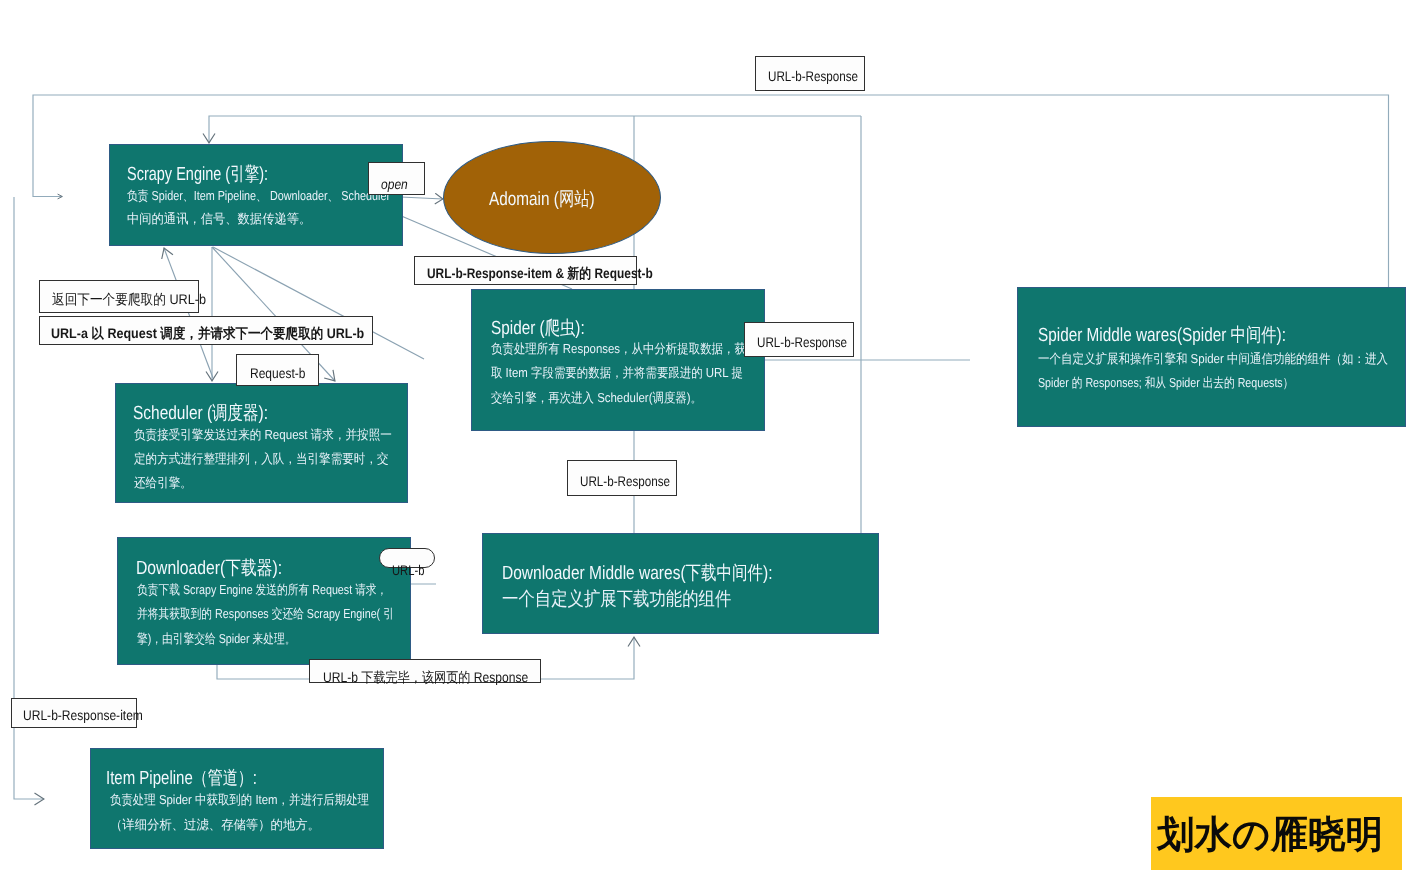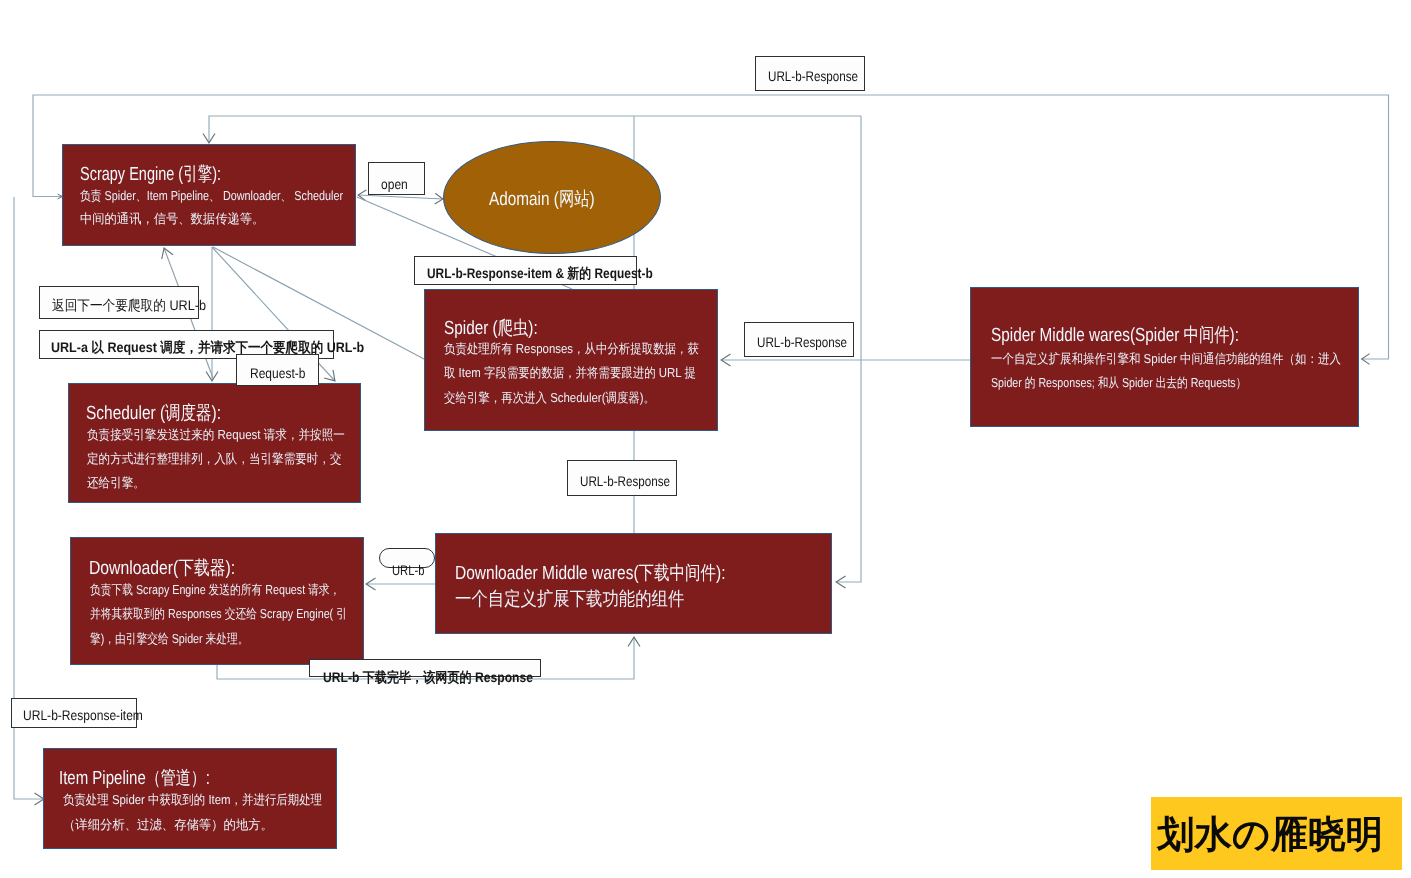--- a/index.html
+++ b/index.html
@@ -2,22 +2,22 @@
 <html><head>
 <meta charset="utf-8">
 <title>Scrapy Architecture Diagram</title>
 <style>
   html,body{margin:0;padding:0;background:#ffffff;}
   body{width:1411px;height:878px;position:relative;overflow:hidden;
        font-family:"Liberation Sans",sans-serif;-webkit-font-smoothing:antialiased;text-rendering:geometricPrecision;}
   #stage{position:absolute;left:0;top:0;width:1411px;height:878px;background:#fff;}
   svg#wires{position:absolute;left:0;top:0;width:1411px;height:878px;}
 
-  .node{position:absolute;background:#7f1d1d;border:1.2px solid #2e5b85;border-radius:0;
-        box-sizing:border-box;color:#eef5fb;}
+  .node{position:absolute;background:#0f766e;border:1.2px solid #2e5b85;border-radius:0;
+        box-sizing:border-box;color:#eef5fb;margin-left:47px;}
   .node .ntitle{position:absolute;font-size:19px;font-weight:400;color:#f2f8fd;
                 white-space:nowrap;transform-origin:0 50%;}
   .node .nline{position:absolute;font-size:13px;color:#e9f2fa;white-space:nowrap;
                transform-origin:0 50%;}
 
   .ellipse{position:absolute;background:#a16207;border:1.2px solid #2e5b85;border-radius:50%;
            box-sizing:border-box;display:flex;align-items:center;justify-content:center;
            color:#f2f8fd;font-size:19px;}
 
   .lbl{position:absolute;background:#fdfdfd;border:1.7px solid #303030;box-sizing:border-box;
@@ -107,45 +107,45 @@
       <div class="ntitle" style="left:15px;top:16px;transform:scaleX(0.79)">Item Pipeline（管道）:</div>
       <div class="nline" style="left:19px;top:42px;transform:scaleX(0.879);">负责处理 Spider 中获取到的 Item，并进行后期处理</div>
       <div class="nline" style="left:19px;top:66.5px;transform:scaleX(0.95);">（详细分析、过滤、存储等）的地方。</div>
     </div>
     <div class="ellipse" style="left: 443px; top: 141px; width: 218px; height: 113px;">
       <span style="position:absolute;left:45px;top:44px;display:inline-block;transform:scaleX(0.807);transform-origin:0 50%;white-space:nowrap">Adomain (网站)</span>
     </div>
     <div class="lbl" style="left: 755px; top: 56px; width: 110px; height: 35px;">
       <div class="ltxt" style="left:12px;top:11px;transform:scaleX(0.833)">URL-b-Response</div>
     </div>
-    <div class="lbl" style="left: 368px; top: 162px; width: 57px; height: 33px;">
+    <div class="lbl" style="left: 368px; top: 162px; width: 57px; height: 33px; font-style: italic;">
       <div class="ltxt" style="left:11.5px;top:13px;transform:scaleX(0.86)">open</div>
     </div>
-    <div class="lbl" style="left: 39px; top: 286px; width: 160px; height: 33px;">
+    <div class="lbl" style="left: 39px; top: 280px; width: 160px; height: 33px;">
       <div class="ltxt" style="left:12px;top:10px;transform:scaleX(0.904)">返回下一个要爬取的 URL-b</div>
     </div>
-    <div class="lbl" style="left: 38.6px; top: 316px; width: 295px; height: 29px; font-weight: 600; margin-top: 14px;">
+    <div class="lbl" style="left: 38.6px; top: 316px; width: 334px; height: 29px; font-weight: 600;">
       <div class="ltxt" style="left:11px;top:8px;transform:scaleX(0.895)">URL-a 以 Request 调度，并请求下一个要爬取的 URL-b</div>
     </div>
     <div class="lbl" style="left: 414px; top: 256px; width: 223px; height: 29px; font-weight: 600; padding-left: 45px;">
       <div class="ltxt" style="left:11.6px;top:8px;transform:scaleX(0.851)">URL-b-Response-item &amp;  新的 Request-b</div>
     </div>
     <div class="lbl" style="left: 236px; top: 354px; width: 83px; height: 32px;">
       <div class="ltxt" style="left:13px;top:10px;transform:scaleX(0.858)">Request-b</div>
     </div>
     <div class="lbl" style="left: 744px; top: 322px; width: 110px; height: 35px;">
       <div class="ltxt" style="left:12px;top:11px;transform:scaleX(0.833)">URL-b-Response</div>
     </div>
     <div class="lbl" style="left: 567px; top: 460px; width: 110px; height: 36px;">
       <div class="ltxt" style="left:12px;top:12px;transform:scaleX(0.833)">URL-b-Response</div>
     </div>
     <div class="lbl" style="left: 378.7px; top: 548px; width: 56px; height: 20px; border-radius: 11px;">
       <div class="ltxt" style="left:12.8px;top:12.5px;transform:scaleX(0.8)">URL-b</div>
     </div>
-    <div class="lbl" style="left: 309px; top: 659px; width: 232px; height: 18px; font-weight: 700;">
+    <div class="lbl" style="left: 309px; top: 659px; width: 232px; height: 24px; font-weight: 400;">
       <div class="ltxt" style="left:13px;top:9px;transform:scaleX(0.865)">URL-b 下载完毕，该网页的 Response</div>
     </div>
     <div class="lbl" style="left: 11px; top: 698px; width: 126px; height: 30px;">
       <div class="ltxt" style="left:11px;top:8px;transform:scaleX(0.861)">URL-b-Response-item</div>
     </div>
     <div class="wm" style="left: 1151px; top: 797px; width: 251px; height: 73px; background: rgb(255, 200, 30); color: rgb(10, 10, 10);">
       <span style="position:absolute;left:6px;top:19px;display:inline-block;white-space:nowrap;line-height:1">划水の雁晓明</span>
     </div>
   </div>
 

